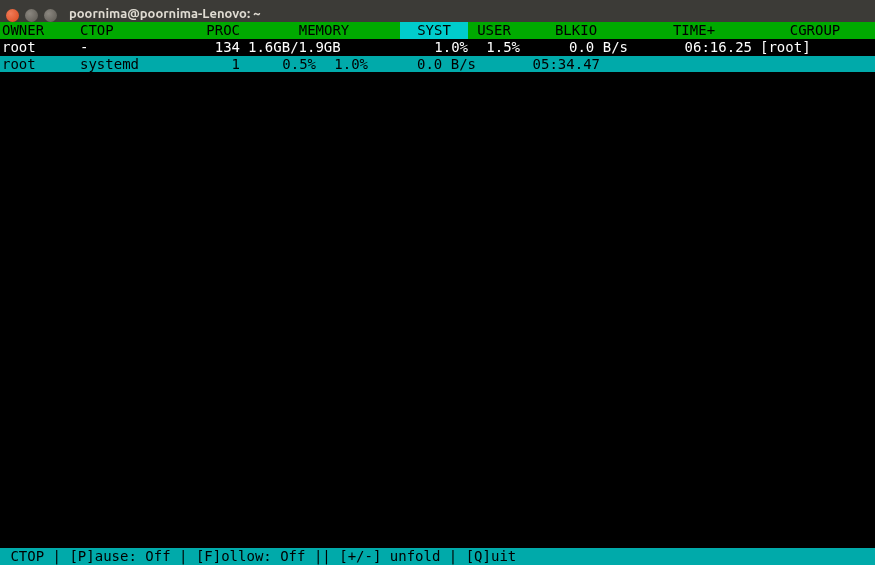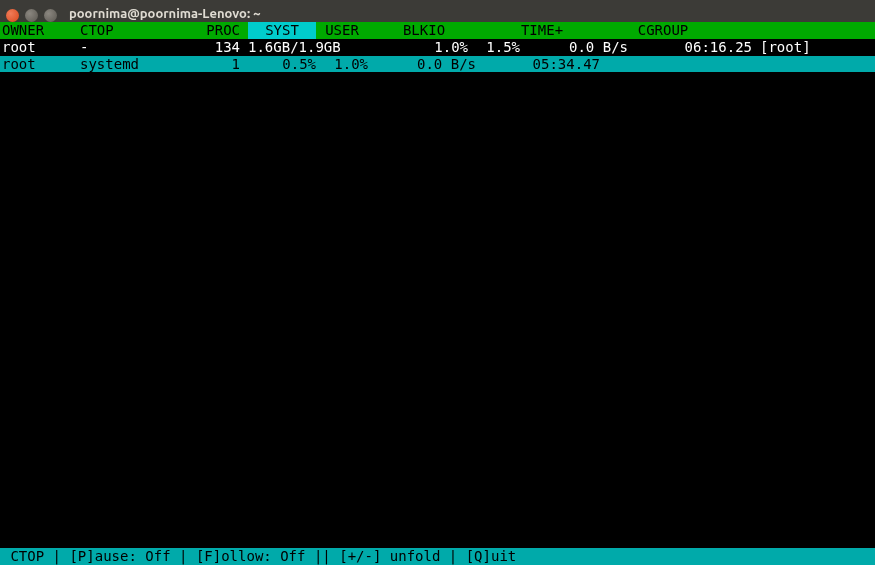--- a/index.html
+++ b/index.html
@@ -91,20 +91,21 @@
     <span class="winbtn max"></span>
   </div>
   <span>poornima@poornima-Lenovo: ~</span>
 </div>
 
 <div class="terminal">
   <div class="header-row">
     <span class="col c-owner">OWNER</span>
     <span class="col c-type">CTOP</span>
     <span class="col c-proc">PROC</span>
+    <span class="col c-memory" style="text-align:center">MEMORY</span>
     <span class="col c-syst sort-col" style="text-align:center">SYST</span>
     <span class="col c-user" style="text-align:center">USER</span>
     <span class="col c-blkio" style="text-align:center">BLKIO</span>
     <span class="col c-time" style="text-align:center">TIME+</span>
     <span class="col h-cgroup-ctr">&nbsp;&nbsp;&nbsp;&nbsp;<span>CGROUP</span></span>
   </div>
 
   <div class="data-row row0">
     <span class="col c-owner">root</span>
     <span class="col c-type">-</span>

